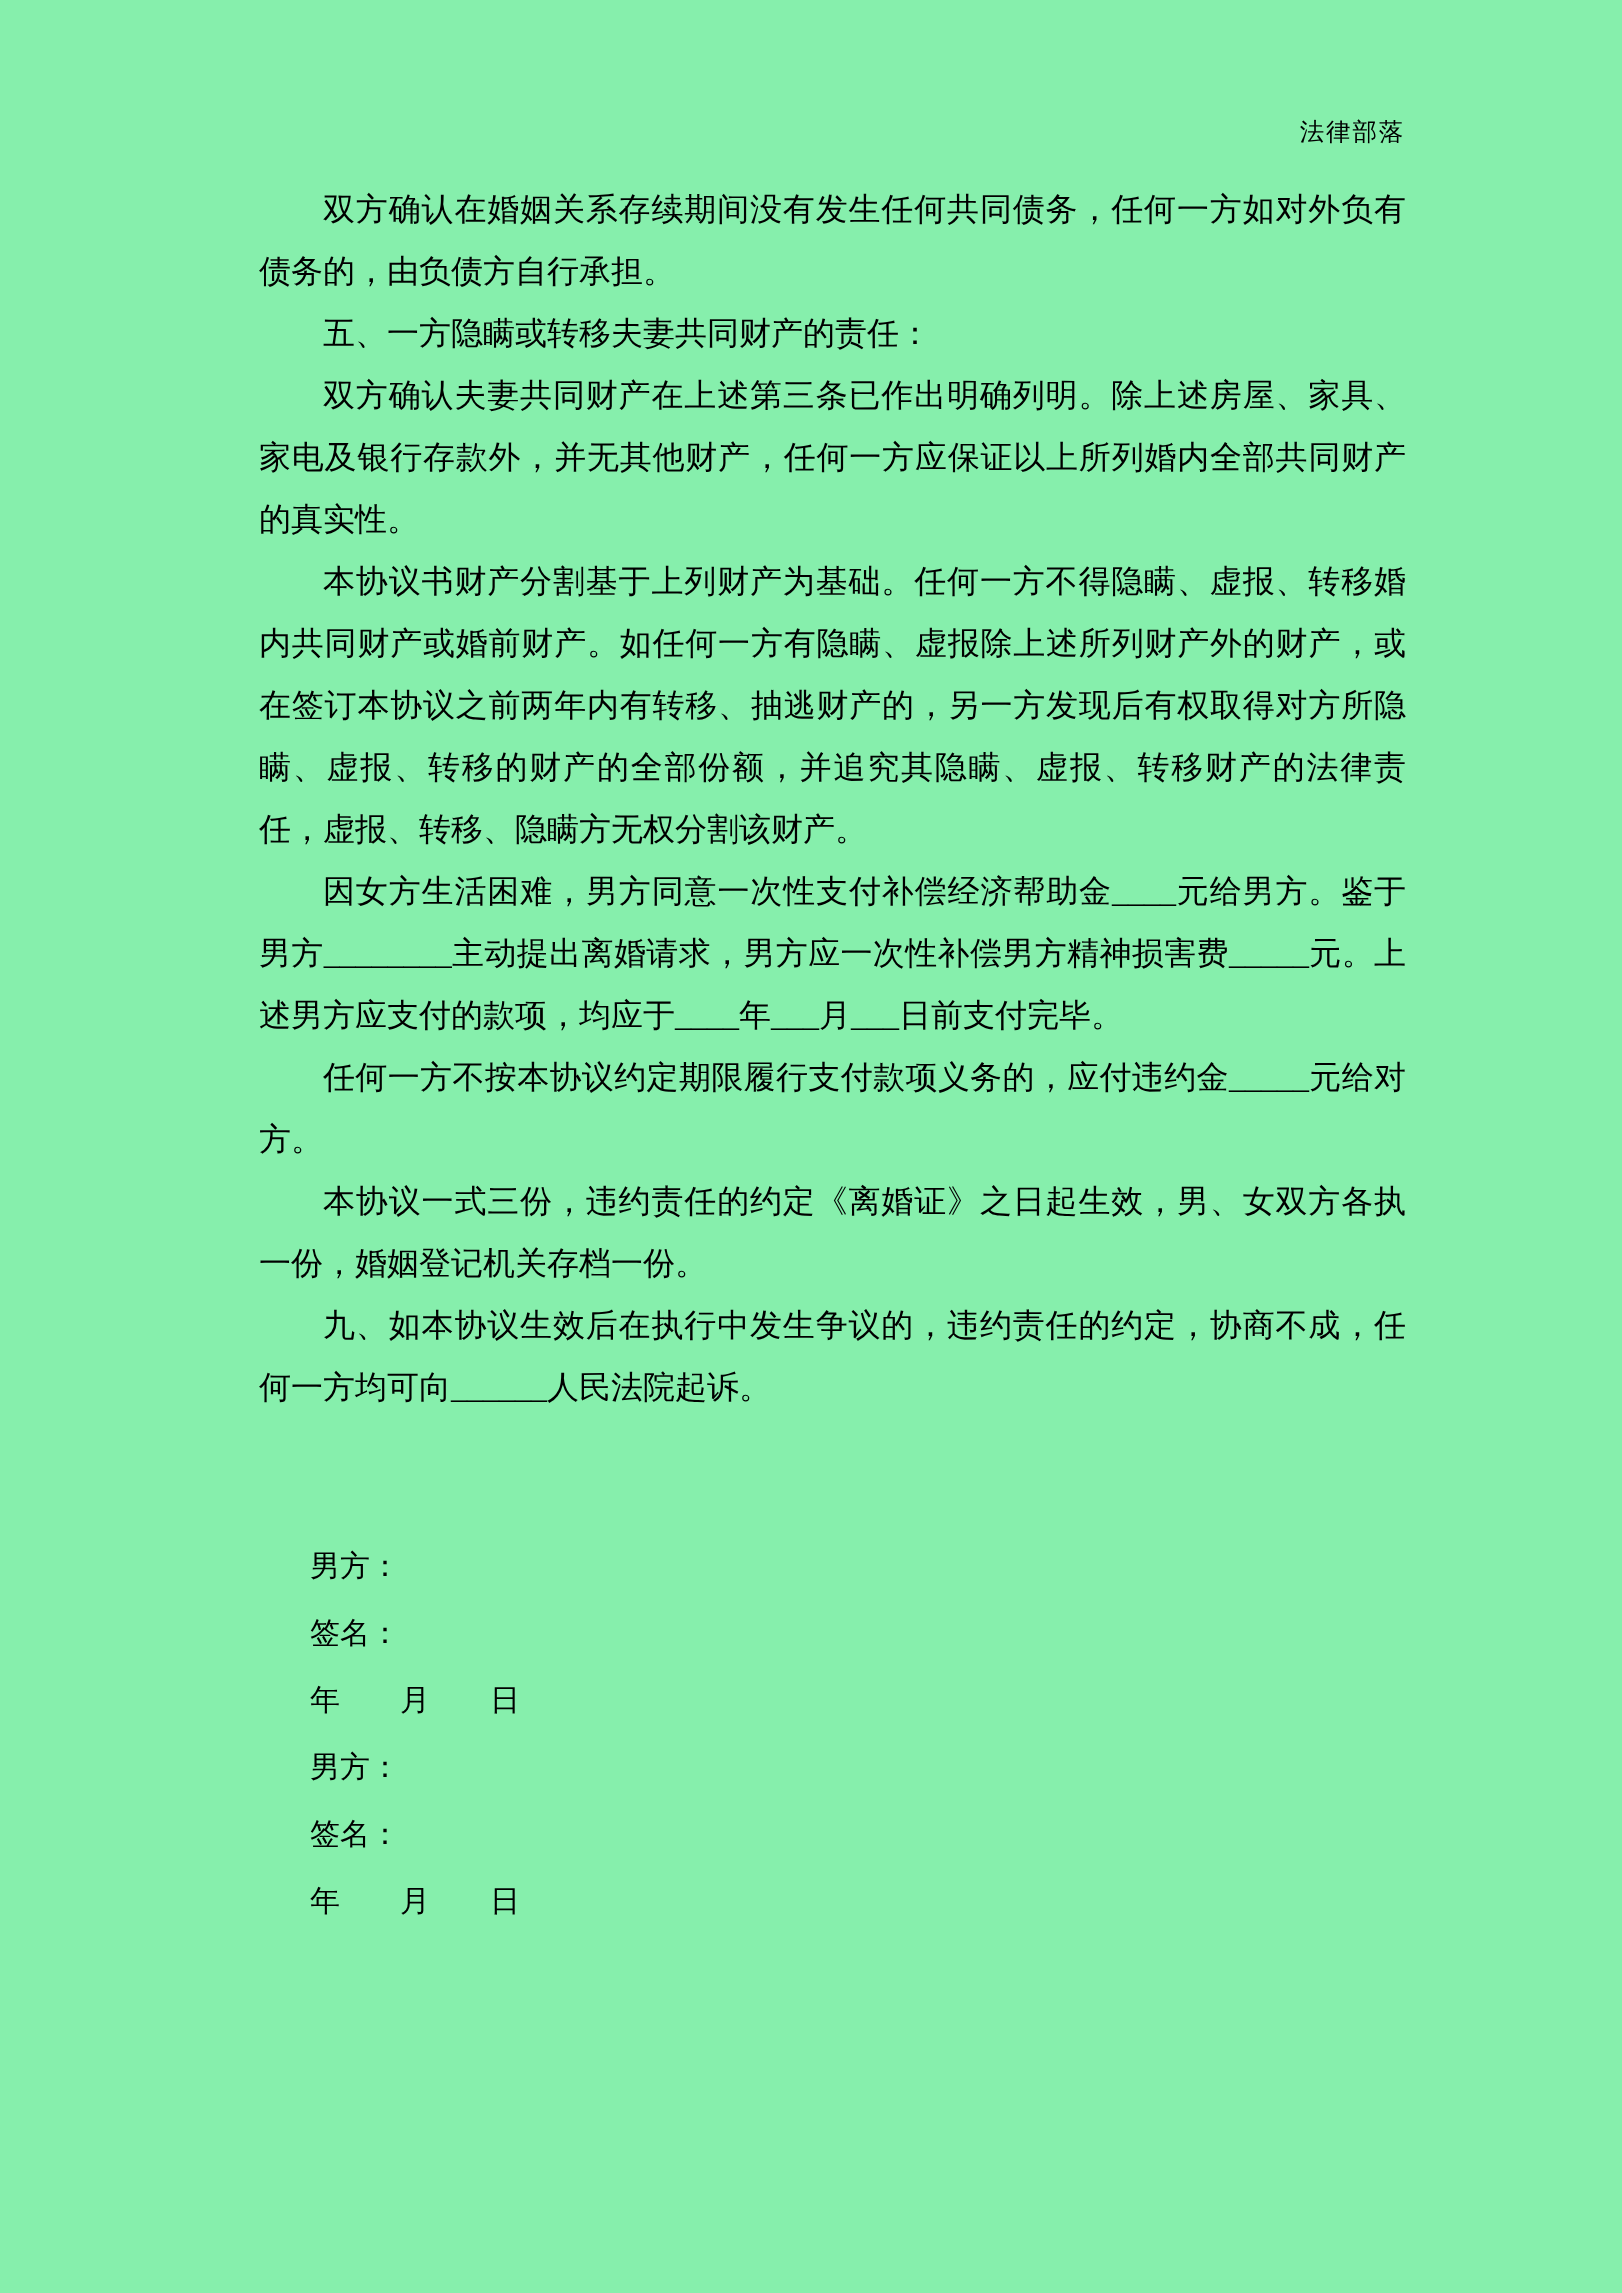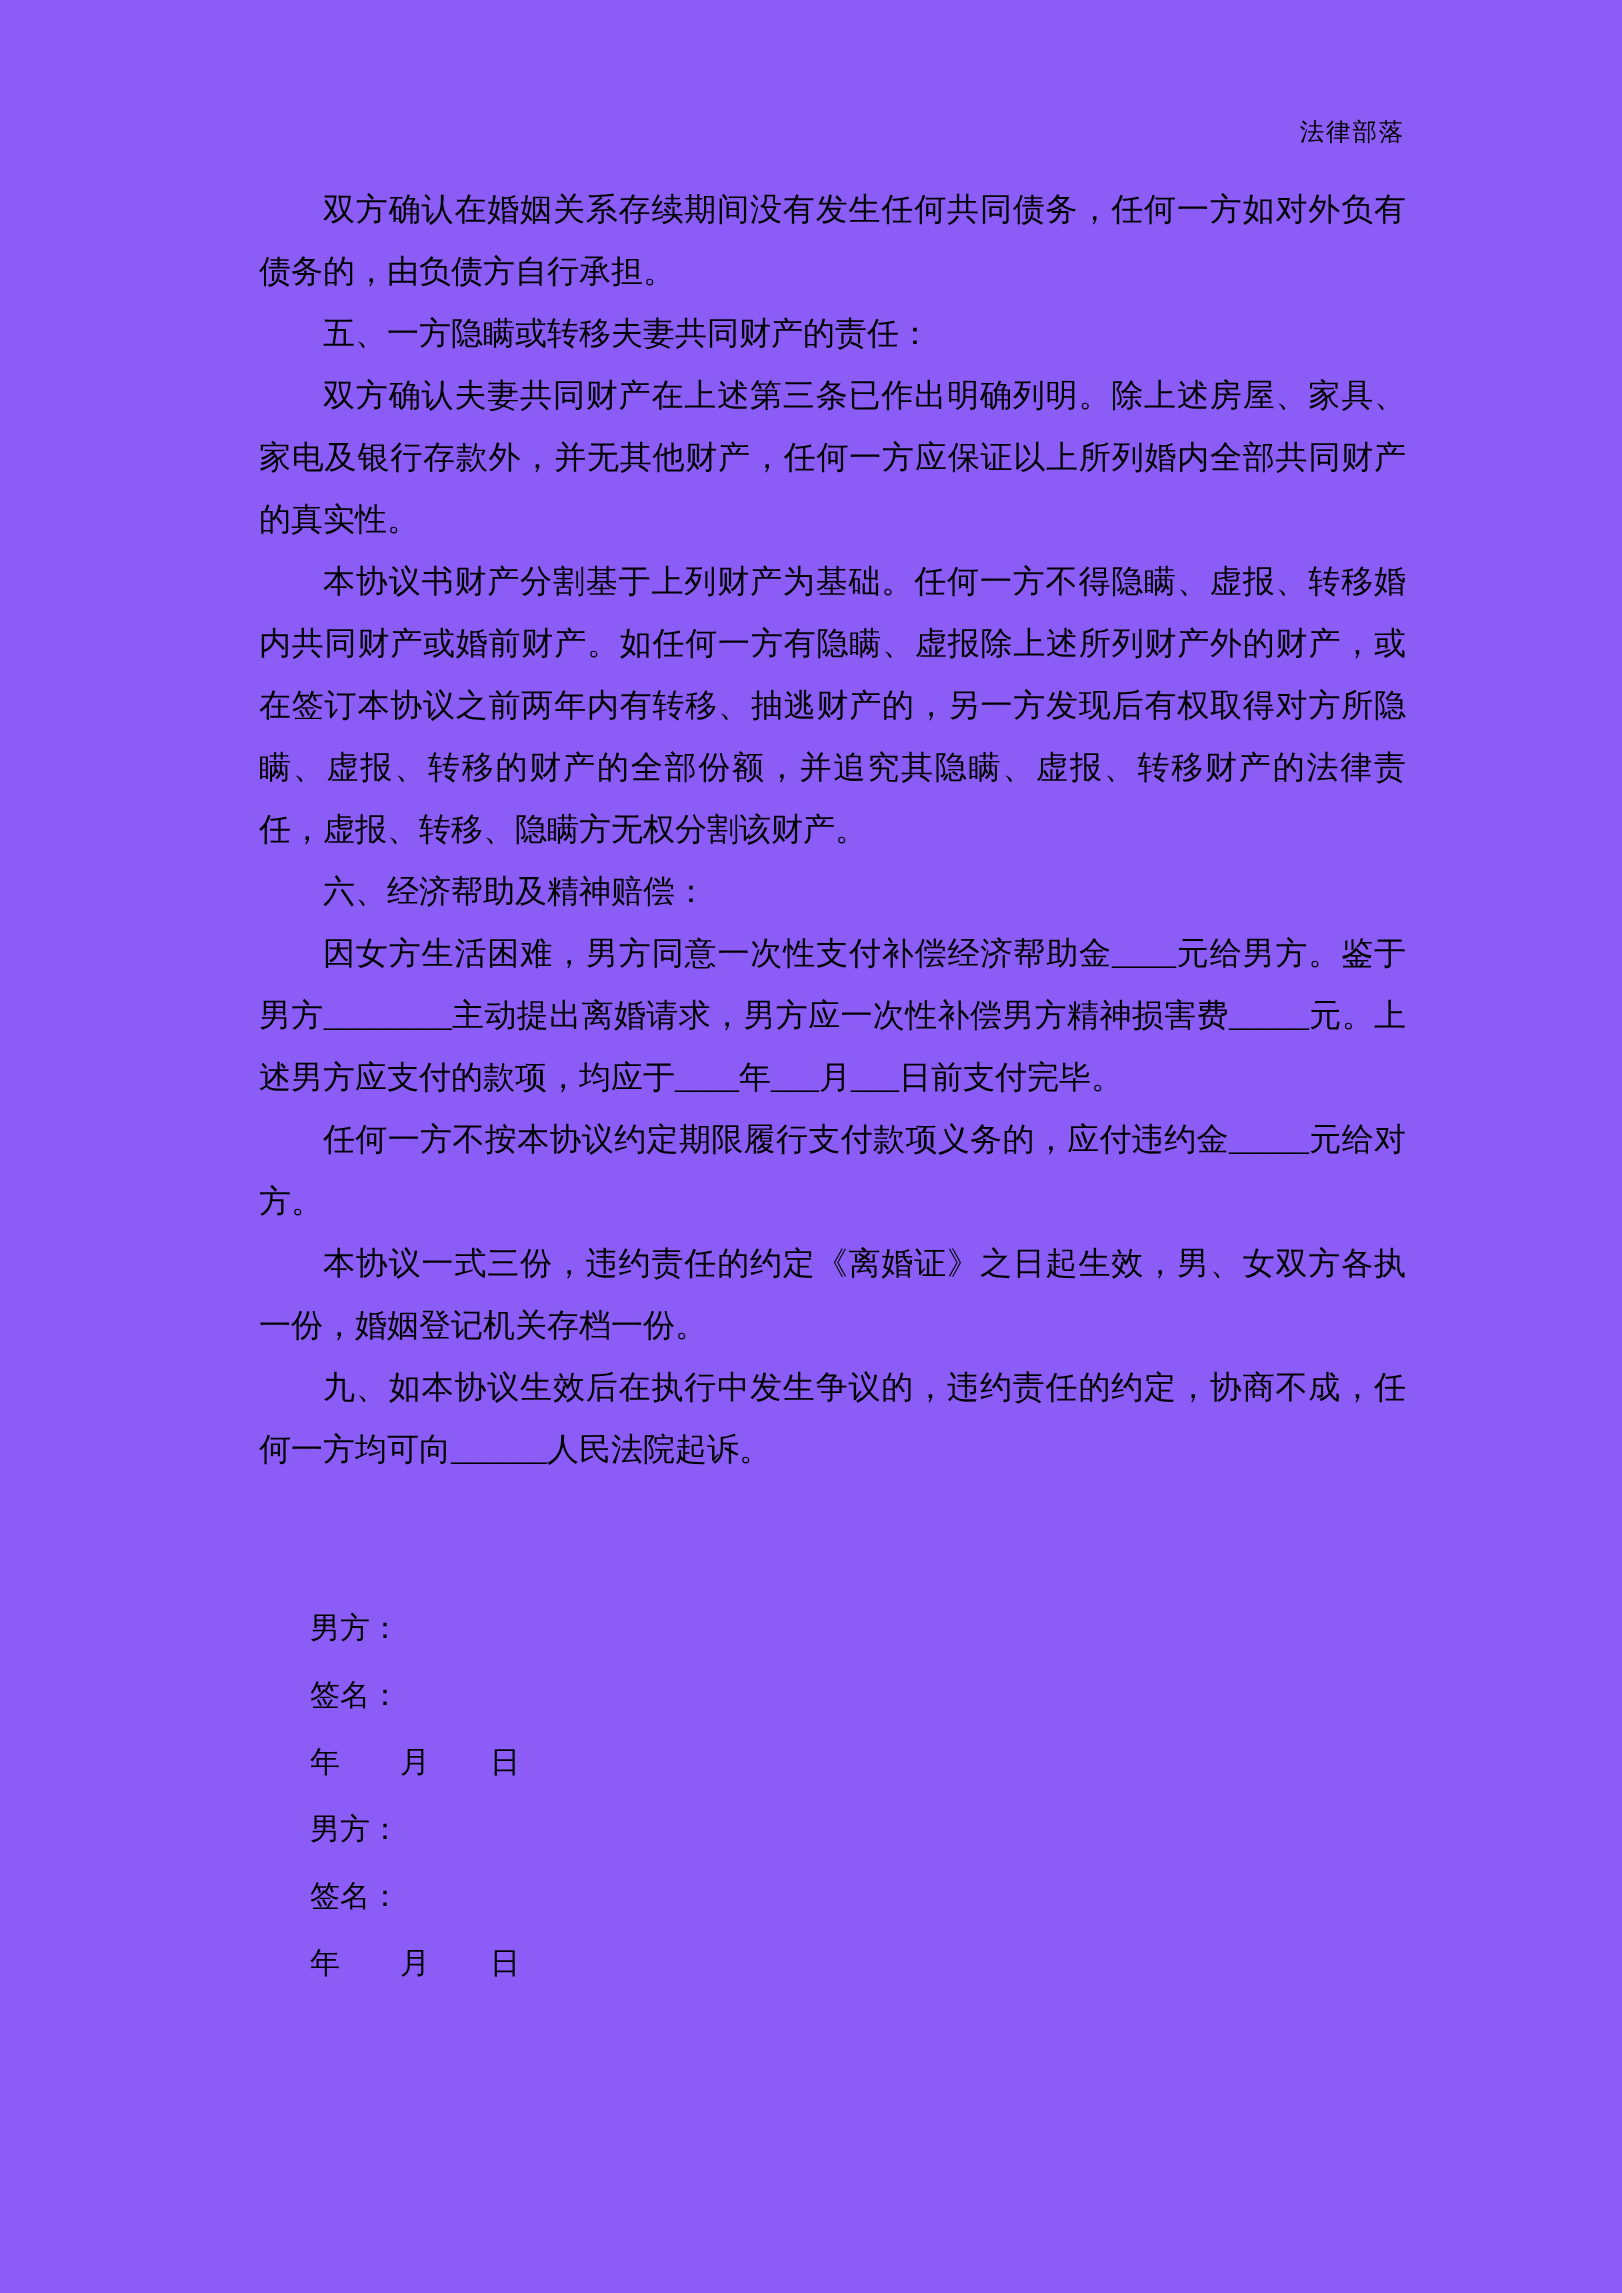--- a/index.html
+++ b/index.html
@@ -4,21 +4,21 @@
 <style>
   html, body {
     margin: 0;
     padding: 0;
     background: #ffffff;
   }
   .page {
     position: relative;
     width: 1623px;
     height: 2294px;
-    background: #8b5cf6;
+    background: #86efac;
     color: #000000;
     font-family: "Liberation Serif", "DejaVu Serif", serif;
     overflow: hidden;
   }
   .watermark {
     position: absolute;
     top: 115px;
     right: 218px;
     font-size: 24.5px;
     letter-spacing: 1.8px;
@@ -60,21 +60,20 @@
 
 <div class="page">
 
   <div class="watermark">法律部落</div>
 
   <div class="content">
     <p>双方确认在婚姻关系存续期间没有发生任何共同债务，任何一方如对外负有债务的，由负债方自行承担。</p>
     <p>五、一方隐瞒或转移夫妻共同财产的责任：</p>
     <p>双方确认夫妻共同财产在上述第三条已作出明确列明。除上述房屋、家具、家电及银行存款外，并无其他财产，任何一方应保证以上所列婚内全部共同财产的真实性。</p>
     <p>本协议书财产分割基于上列财产为基础。任何一方不得隐瞒、虚报、转移婚内共同财产或婚前财产。如任何一方有隐瞒、虚报除上述所列财产外的财产，或在签订本协议之前两年内有转移、抽逃财产的，另一方发现后有权取得对方所隐瞒、虚报、转移的财产的全部份额，并追究其隐瞒、虚报、转移财产的法律责任，虚报、转移、隐瞒方无权分割该财产。</p>
-    <p>六、经济帮助及精神赔偿：</p>
     <p>因女方生活困难，男方同意一次性支付补偿经济帮助金____元给男方。鉴于男方________主动提出离婚请求，男方应一次性补偿男方精神损害费_____元。上述男方应支付的款项，均应于____年___月___日前支付完毕。</p>
     <p>任何一方不按本协议约定期限履行支付款项义务的，应付违约金_____元给对方。</p>
     <p>本协议一式三份，违约责任的约定《离婚证》之日起生效，男、女双方各执一份，婚姻登记机关存档一份。</p>
     <p>九、如本协议生效后在执行中发生争议的，违约责任的约定，协商不成，任何一方均可向______人民法院起诉。</p>
 
     <div class="signature">
       <div class="sig-col">
         <div class="sig-line">男方：</div>
         <div class="sig-line">签名：</div>
         <div class="sig-line">年　　月　　日</div>

